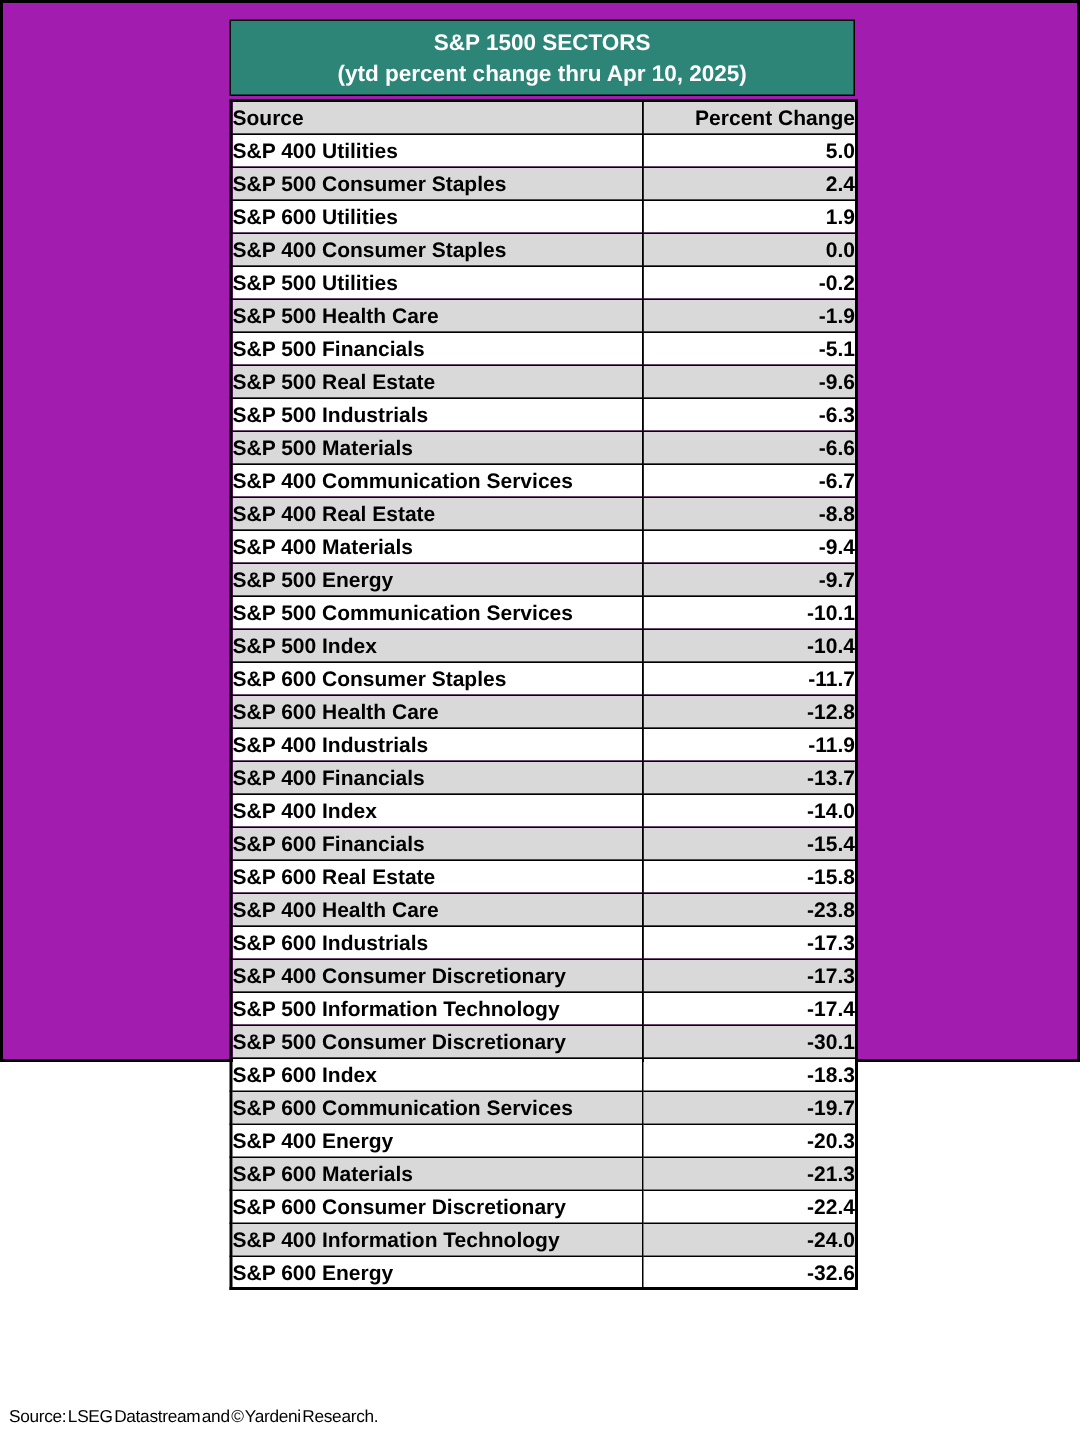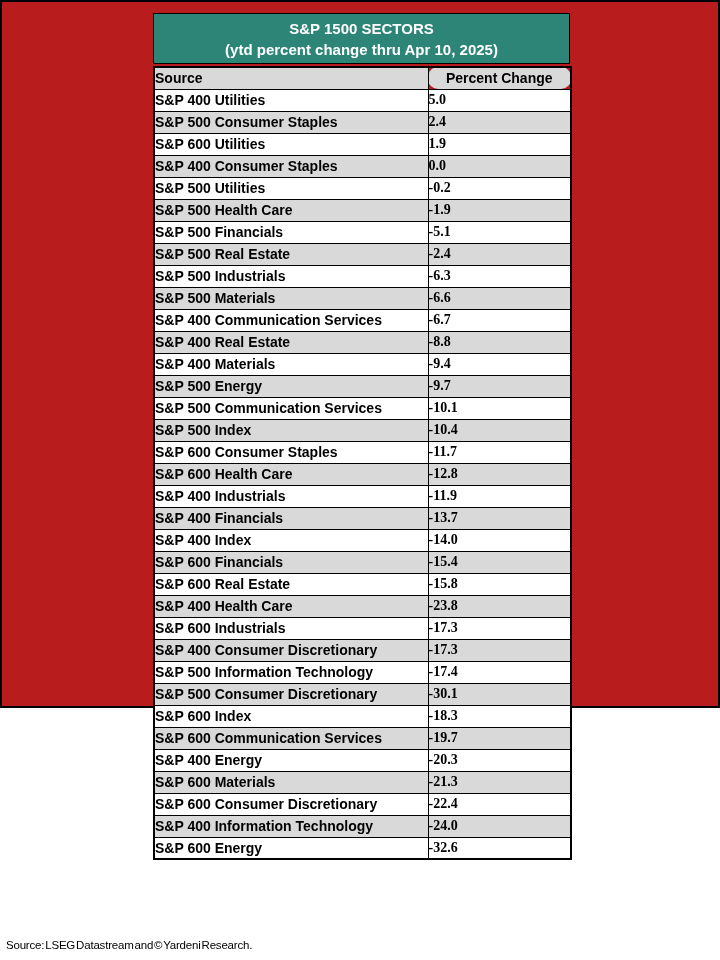--- a/index.html
+++ b/index.html
@@ -7,21 +7,21 @@
   body {
     width: 720px; height: 960px;
     position: relative;
     font-family: "Liberation Sans", "DejaVu Sans", sans-serif;
     overflow: hidden;
   }
   .page {
     position: absolute; left: 0; top: 0;
     width: 720px; height: 708px;
     border: 2px solid #000000;
-    background: #b91c1c;
+    background: #a21caf;
   }
   .banner {
     position: absolute; left: 151px; top: 11px;
     width: 417px; height: 51px;
     background: #2D8578;
     border: 1px solid #000000;
     color: #ffffff;
     text-align: center;
     padding-top: 4px;
   }
@@ -40,23 +40,23 @@
     border: 1px solid #000000;
     font-size: 14px; font-weight: bold;
     height: 22px; line-height: 18px;
     color: #000000;
     padding: 0;
     white-space: nowrap; overflow: hidden;
   }
   col.c-name  { width: 274px; }
   col.c-value { width: 143px; }
   th.name-h { text-align: left; padding-left: 10px; background: #D9D9D9; }
-  th.value-h { text-align: center; background: #D9D9D9; border-radius: 10px; }
+  th.value-h { text-align: right; background: #D9D9D9; }
   td.name-cell { text-align: left; padding-left: 6px; }
-  td.value-cell { text-align: left; font-family: Liberation Serif, serif; }
+  td.value-cell { text-align: right; }
   tbody tr:nth-child(even) td { background: #D9D9D9; }
   tbody tr:nth-child(odd) td { background: #ffffff; }
   .source-line {
     position: absolute; left: 4px; top: 937px;
     font-size: 11.5px; font-weight: normal;
     letter-spacing: -0.2px; word-spacing: -2px;
     color: #000000; white-space: nowrap;
   }
 </style>
 </head>
@@ -104,21 +104,21 @@
         <tr>
           <td class="name-cell">S&amp;P 500 Health Care</td>
           <td class="value-cell">-1.9</td>
         </tr>
         <tr>
           <td class="name-cell">S&amp;P 500 Financials</td>
           <td class="value-cell">-5.1</td>
         </tr>
         <tr>
           <td class="name-cell">S&amp;P 500 Real Estate</td>
-          <td class="value-cell">-2.4</td>
+          <td class="value-cell">-9.6</td>
         </tr>
         <tr>
           <td class="name-cell">S&amp;P 500 Industrials</td>
           <td class="value-cell">-6.3</td>
         </tr>
         <tr>
           <td class="name-cell">S&amp;P 500 Materials</td>
           <td class="value-cell">-6.6</td>
         </tr>
         <tr>

